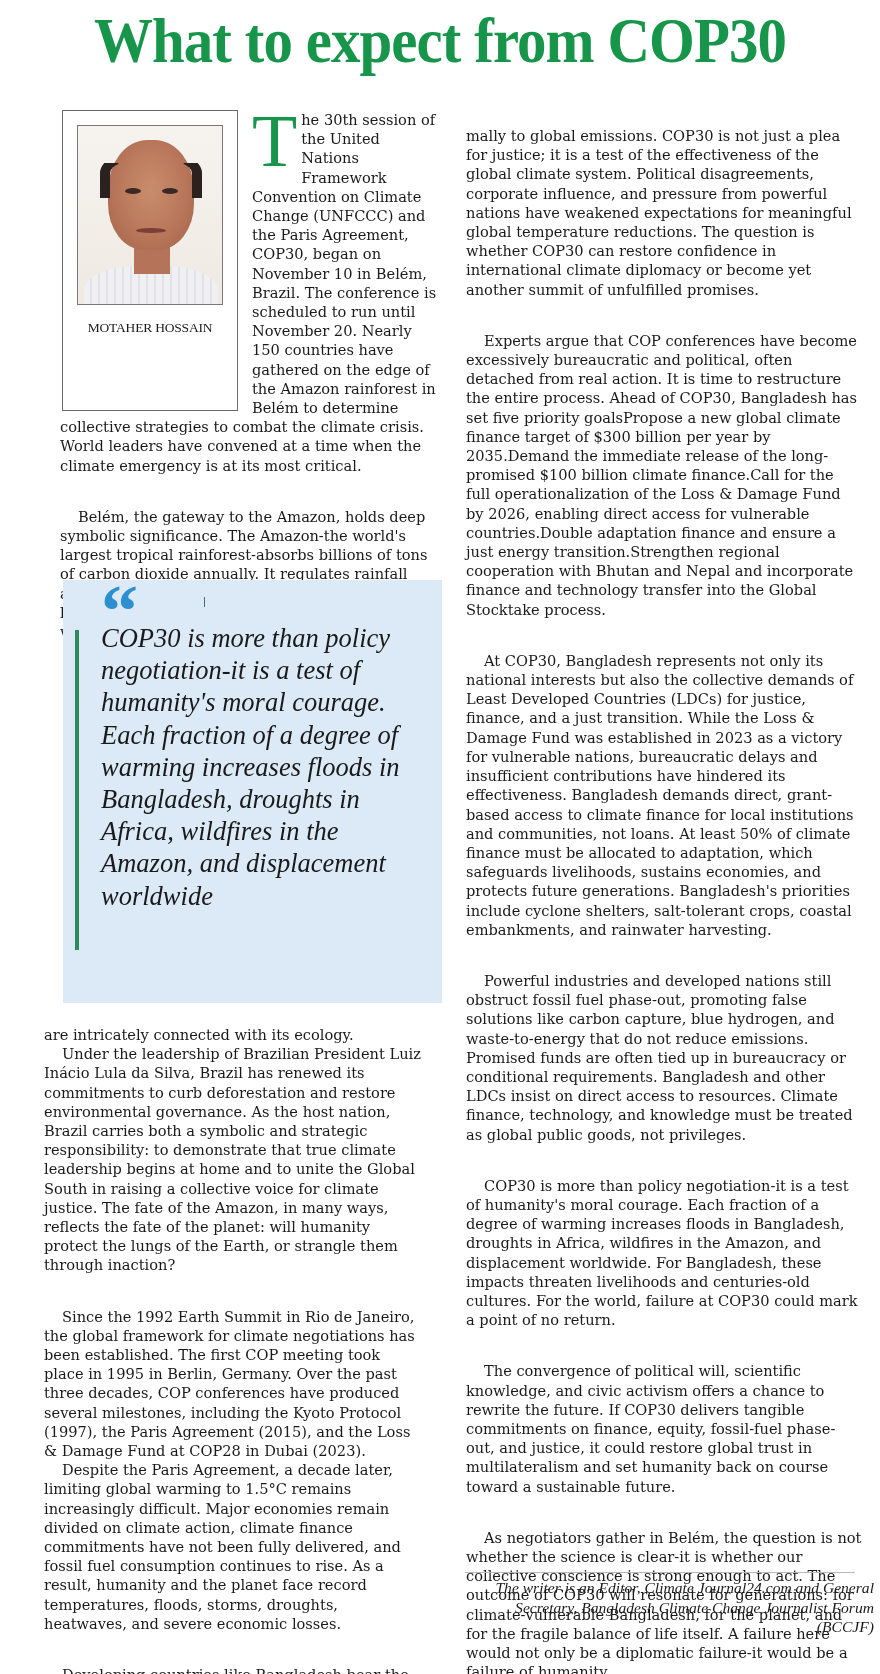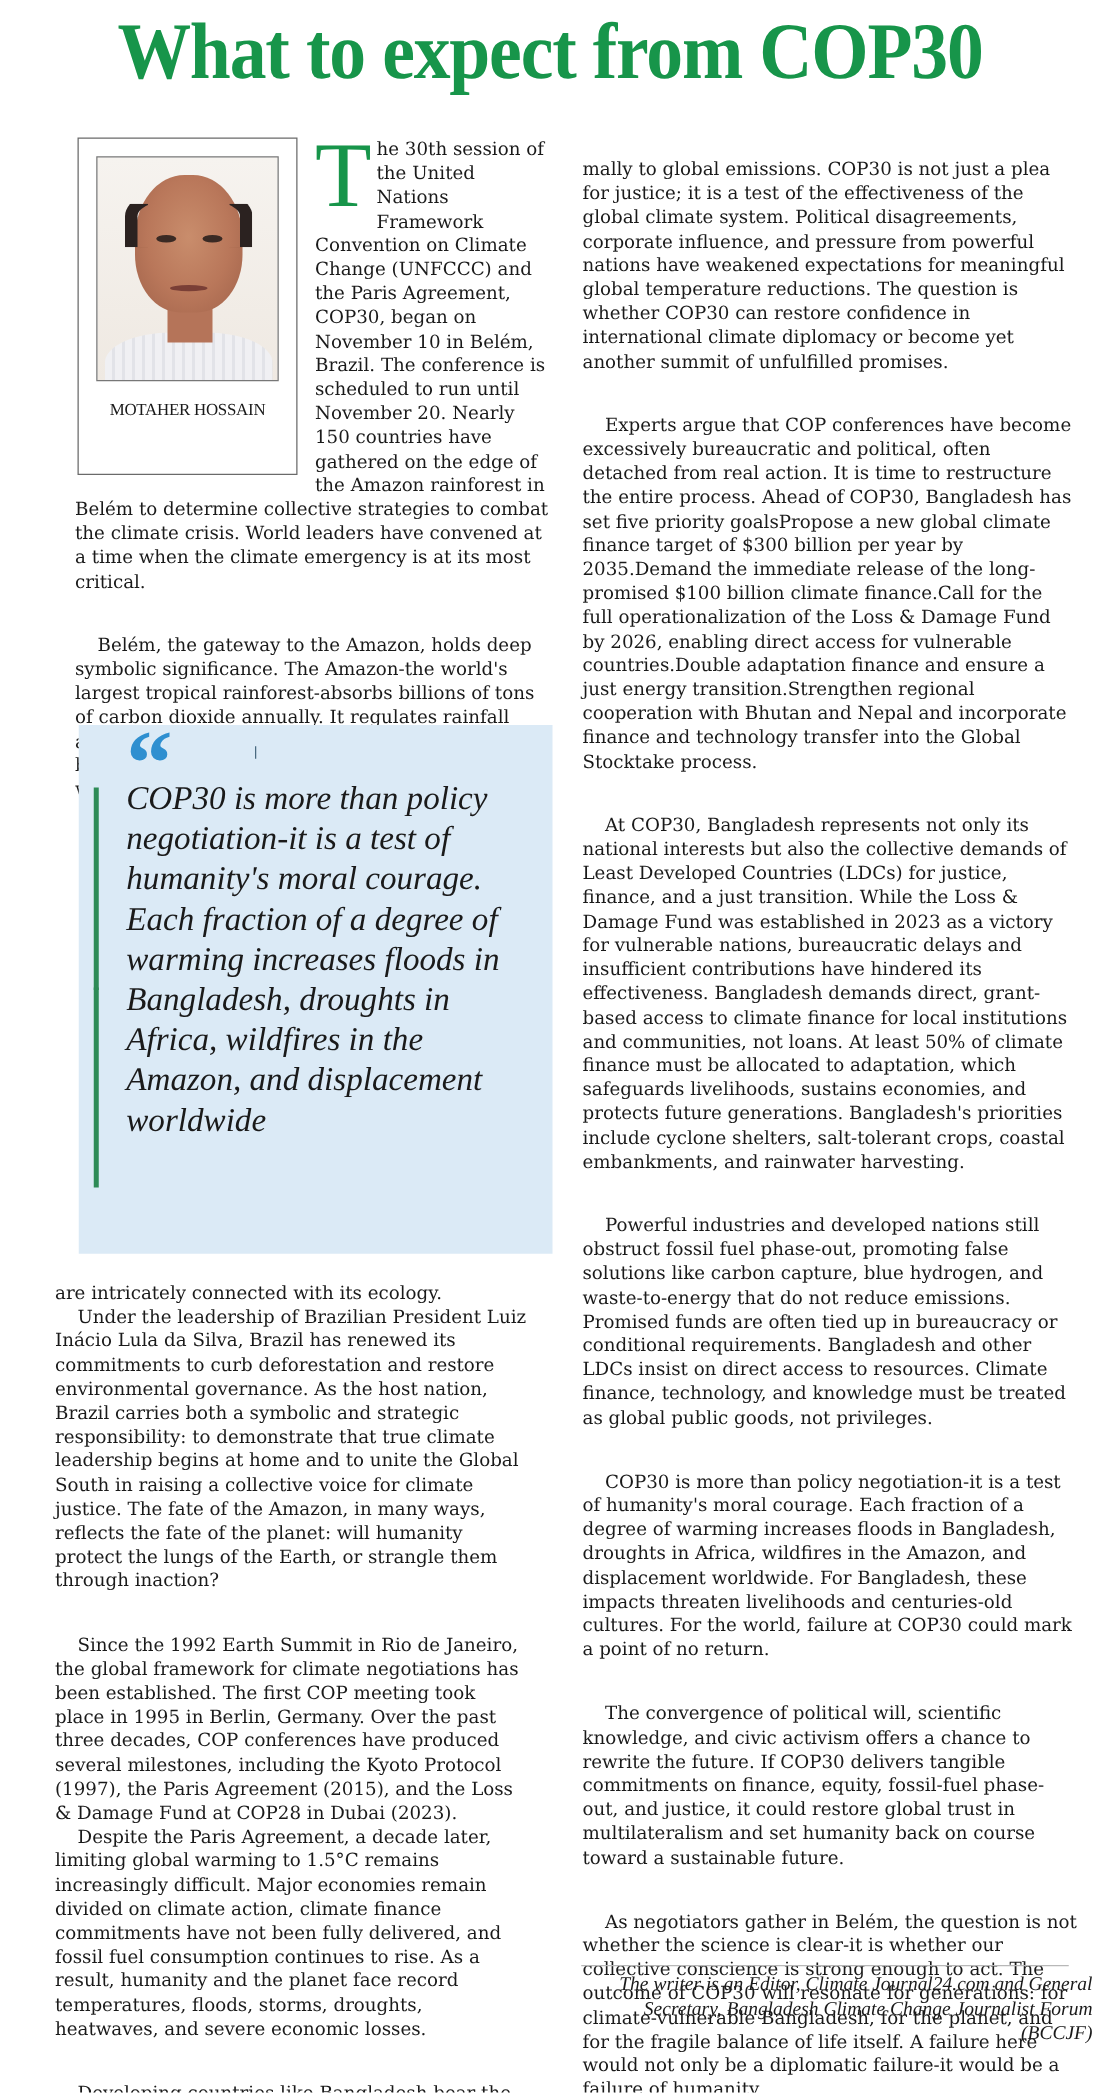--- a/index.html
+++ b/index.html
@@ -13,21 +13,21 @@
   }
 
   .col { position: absolute; font-size: 14.6px; line-height: 19.2px; }
   .col p { text-indent: 18px; text-align: left; }
   .col p.gap { margin-top: 32px; }
   .col p.noindent { text-indent: 0; }
 
   
   .left-col { left: 60px; top: 110px; width: 380px; }
   .author-box {
-    float: left; width: 176px; height: 270px; border: 1.5px solid #6a6a6a;
+    float: left; width: 176px; height: 301px; border: 1.5px solid #6a6a6a;
     margin: 0 14px 4px 2px; padding: 14px 14px 0 14px; background: #fff;
   }
   .photo {
     width: 146px; height: 180px; border: 1px solid #777;
     background: linear-gradient(180deg, #f6f3ef 0%, #efe9e2 100%);
     position: relative; overflow: hidden;
   }
   .photo .head {
     position: absolute; left: 30px; top: 14px; width: 86px; height: 110px;
     background: radial-gradient(ellipse at 50% 45%, #c98d6c 0%, #b9775a 55%, #a0624a 100%);

